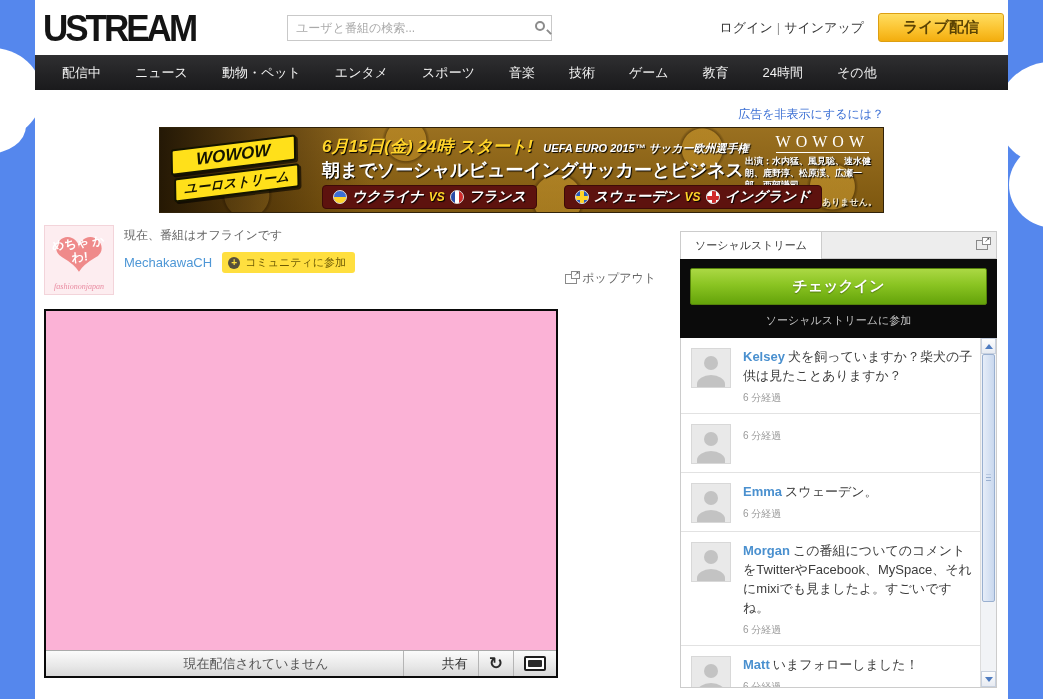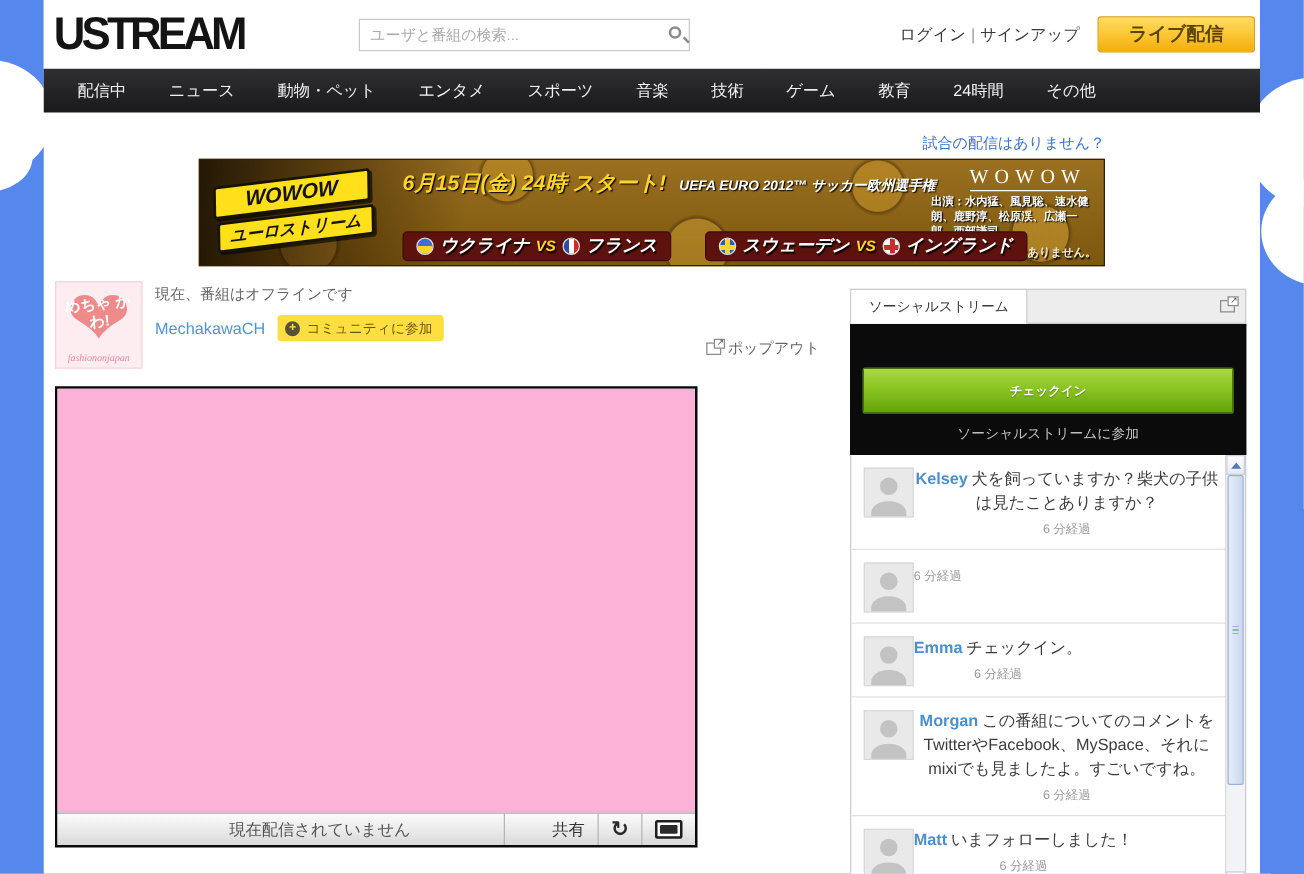--- a/index.html
+++ b/index.html
@@ -131,32 +131,32 @@
   .fullscreen-ic::after { content:""; position:absolute; left:2px; top:2px; right:2px; bottom:2px; background:#2a2a2a; border-radius:1px; }
 
   
   .tabstrip { display:flex; align-items:stretch; height:28px; background:#ededed; border:1px solid #ccc; border-bottom:none; position:relative; }
   .tab-active { background:#fff; border-right:1px solid #ccc; display:flex; align-items:center; padding:0 14px;
     font-size:11px; color:#333; cursor:pointer; position:relative; z-index:2; }
   .tabstrip-rest { flex:1; border-bottom:1px solid #ccc; display:flex; align-items:center; justify-content:flex-end; padding-right:8px; }
   .panel-black { background:#0b0b0b; padding:8px 9px 9px; border:1px solid #0b0b0b; }
   .checkin-btn { width:100%; height:37px; border:1px solid #55830a; border-radius:2px;
     background:linear-gradient(180deg,#abd844 0%,#8ac422 45%,#64a30a 100%);
-    color:#fff; font-size:10px; font-weight:bold; text-shadow:0 1px 1px rgba(0,0,0,.35); cursor:pointer; font-family:inherit;margin-top:26px; }
+    color:#fff; font-size:15px; font-weight:bold; text-shadow:0 1px 1px rgba(0,0,0,.35); cursor:pointer; font-family:inherit; }
   .join-stream { text-align:center; font-size:11px; color:#c6c6c6; margin-top:8px; cursor:pointer; }
 
   .chat { position:relative; background:#fff; border:1px solid #ccc; border-top:none; height:350px; overflow:hidden; }
   .chat-inner { margin-right:16px; }
   .chat-item { display:flex; padding:10px 4px 8px 10px; border-bottom:1px solid #e2e2e2; }
   .chat-avatar { width:40px; height:40px; background:#e9e9e9; border:1px solid #d8d8d8; position:relative; flex:none; overflow:hidden; }
   .chat-avatar::before { content:""; position:absolute; left:50%; top:7px; transform:translateX(-50%);
     width:14px; height:14px; border-radius:50%; background:#c3c3c3; }
   .chat-avatar::after { content:""; position:absolute; left:50%; bottom:-6px; transform:translateX(-50%);
     width:28px; height:18px; border-radius:50% 50% 0 0; background:#c3c3c3; }
-  .chat-body { font-size:13px; line-height:1.45; color:#3c3c3c;text-align:center; }
+  .chat-body { margin-left:12px; font-size:13px; line-height:1.45; color:#3c3c3c; }
   .chat-name { color:#4a90cf; font-weight:bold; margin-right:3px; cursor:pointer; }
   .chat-time { font-size:10px; color:#9a9a9a; margin-top:5px; }
 
   .scrollbar { position:absolute; right:0; top:0; bottom:0; width:16px; background:#f1f3f6; border-left:1px solid #dcdcdc; display:flex; flex-direction:column; }
   .scroll-btn { height:16px; background:linear-gradient(180deg,#fdfdfd,#e7ebf2); border:1px solid #c7d0de; display:flex; align-items:center; justify-content:center; cursor:pointer; }
   .arr-up { width:0; height:0; border-left:4px solid transparent; border-right:4px solid transparent; border-bottom:5px solid #4f7cc0; }
   .arr-down { width:0; height:0; border-left:4px solid transparent; border-right:4px solid transparent; border-top:5px solid #4f7cc0; }
   .scroll-track { flex:1; position:relative; }
   .scroll-thumb { position:absolute; left:1px; right:1px; top:0; height:248px;
     background:linear-gradient(90deg,#e6edf8,#c9d8ee); border:1px solid #9ab0d0; border-radius:2px; cursor:grab; }
@@ -194,30 +194,31 @@
     <a>スポーツ</a>
     <a>音楽</a>
     <a>技術</a>
     <a>ゲーム</a>
     <a>教育</a>
     <a>24時間</a>
     <a>その他</a>
   </div>
 
   <div class="ad-section">
-    <a class="hide-ad">試合の配信はありません？</a>
+    <a class="hide-ad">広告を非表示にするには？</a>
     <div class="banner">
       <div class="ad-logo">
         <span class="ad-logo-line ad-logo-1">WOWOW</span>
         <span class="ad-logo-line ad-logo-2">ユーロストリーム</span>
       </div>
       <div class="ad-head">
         <span class="ad-date">6月15日(金) 24時 スタート!</span>
-        <span class="ad-event">UEFA EURO 2012™ サッカー欧州選手権</span>
-      </div>
+        <span class="ad-event">UEFA EURO 2015™ サッカー欧州選手権</span>
+      </div>
+      <div class="ad-sub">朝までソーシャルビューイングサッカーとビジネス</div>
       <div class="ad-brand">WOWOW</div>
       <div class="ad-cast">出演：水内猛、風見聡、速水健朗、鹿野淳、松原渓、広瀬一郎、西部謙司</div>
       <div class="ad-note">※試合の配信はありません。</div>
       <div class="ad-matches">
         <div class="match-bar">
           <span class="flag flag-ukraine"></span>
           <span>ウクライナ</span>
           <span class="vs">VS</span>
           <span class="flag flag-france"></span>
           <span>フランス</span>
@@ -304,21 +305,21 @@
           <div class="chat-item">
             <div class="chat-avatar"></div>
             <div class="chat-body">
               <div class="chat-time">6 分経過</div>
             </div>
           </div>
 
           <div class="chat-item">
             <div class="chat-avatar"></div>
             <div class="chat-body">
-              <div><span class="chat-name">Emma</span><span>チェックイン。</span></div>
+              <div><span class="chat-name">Emma</span><span>スウェーデン。</span></div>
               <div class="chat-time">6 分経過</div>
             </div>
           </div>
 
           <div class="chat-item">
             <div class="chat-avatar"></div>
             <div class="chat-body">
               <div><span class="chat-name">Morgan</span><span>この番組についてのコメントをTwitterやFacebook、MySpace、それにmixiでも見ましたよ。すごいですね。</span></div>
               <div class="chat-time">6 分経過</div>
             </div>

